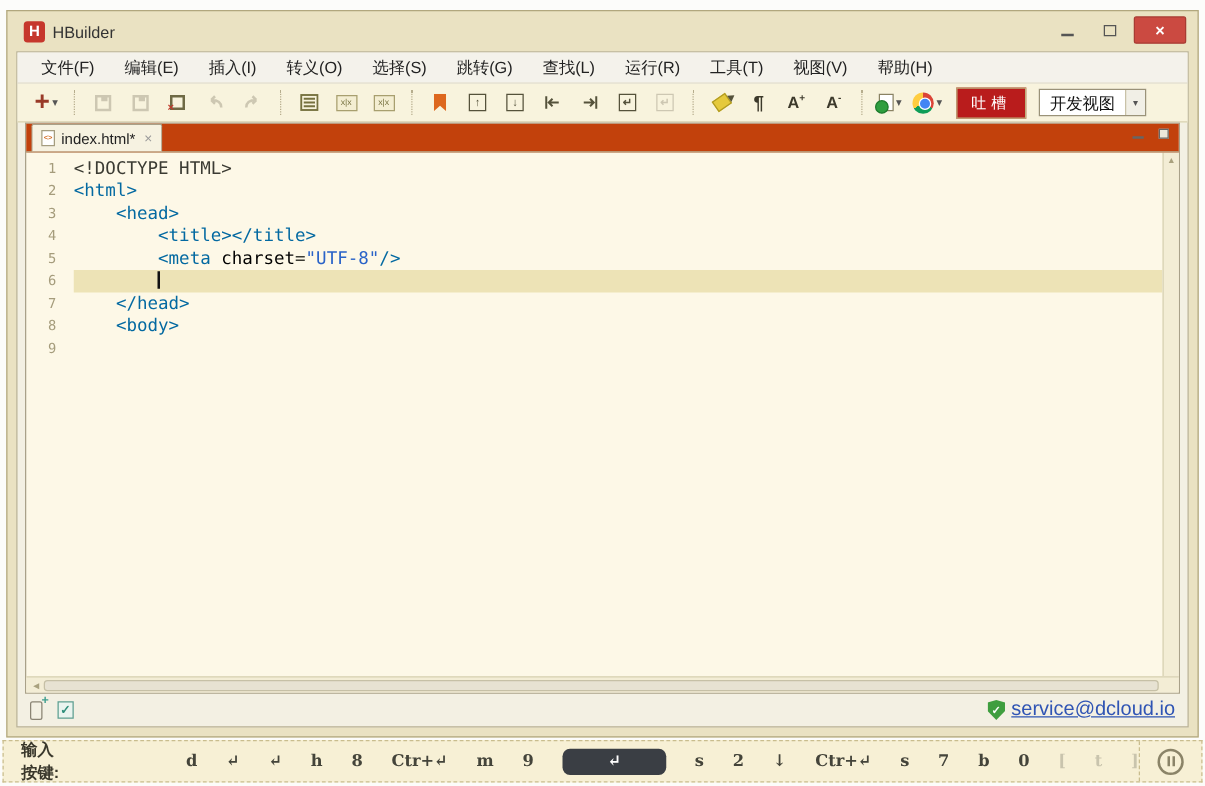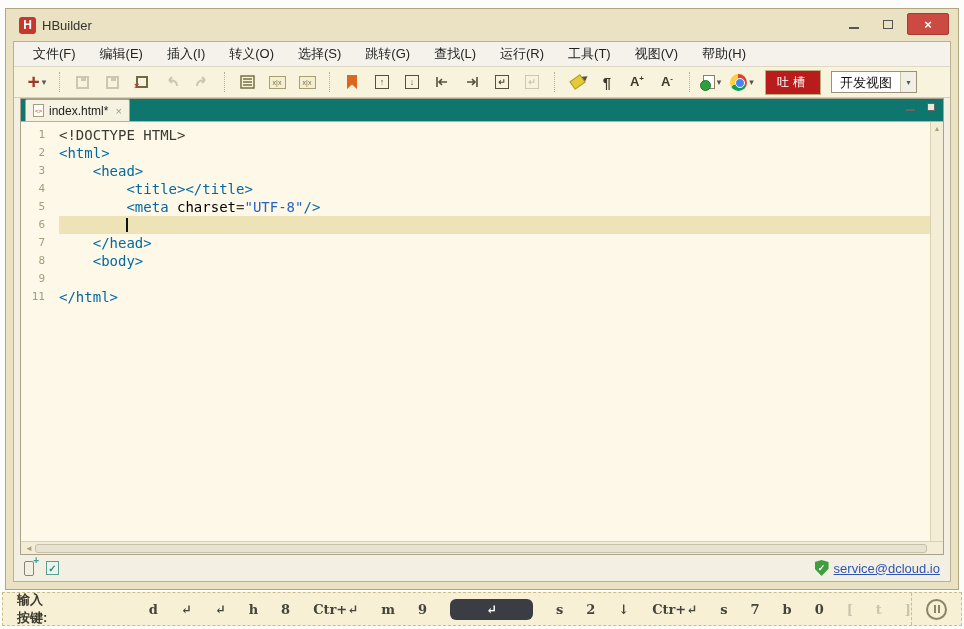--- a/index.html
+++ b/index.html
@@ -74,21 +74,21 @@
   .feedback-btn { background:#b91c1c; border:1px solid #bdb07c; color:#fff; font-size:12px;
                   padding:3px 11px; margin:0 8px; letter-spacing:4px; }
   .view-select { display:flex; align-items:flex-end; background:#fff; border:1px solid #9a9278; height:22px; margin-left:2px; }
   .view-select .val { font-size:13px; color:#111; padding:0 8px; }
   .view-select .dd { width:16px; height:100%; border-left:1px solid #c9c2a8; background:#f1efe6;
                      display:flex; align-items:center; justify-content:center; font-size:8px; color:#555; }
 
   
   .panel { flex:1; margin:0 6px 0 6px; border:1px solid #a9a189; background:#FDF8E7;
            display:flex; flex-direction:column; min-height:0; }
-  .tabbar { height:23px; background:#0f766e; border-bottom:1px solid #b9b193; display:flex; align-items:flex-end; position:relative; }
+  .tabbar { height:23px; background:#c2410c; border-bottom:1px solid #b9b193; display:flex; align-items:flex-end; position:relative; }
   .tab { height:22px; background:#F6F2E1; border:1px solid #a9a189; border-bottom:none; margin-left:4px;
          display:flex; align-items:center; padding:0 7px; gap:5px; border-radius:2px 2px 0 0; }
   .file-ic { width:11px; height:13px; border:1px solid #a59d7f; background:#fff; font-size:6px; color:#d2691e;
              display:flex; align-items:center; justify-content:center; font-weight:bold; }
   .tab-label { font-size:12px; color:#222; }
   .tab-close { font-size:11px; color:#999; margin-left:2px; }
   .pane-controls { position:absolute; right:8px; top:4px; display:flex; gap:12px; align-items:center; }
   .pane-min { width:9px; height:2px; background:#666; margin-top:6px; }
   .pane-restore { width:8px; height:8px; border:1px solid #666; position:relative; background:#ECE9DC; }
   .pane-restore::before { content:""; position:absolute; top:-3px; left:2px; width:8px; height:8px; border:1px solid #666; z-index:-1; }
@@ -118,21 +118,21 @@
   
   .statusbar { height:26px; display:flex; align-items:center; padding:0 10px; gap:12px; }
   .phone-ic { width:10px; height:15px; border:1.5px solid #8a8474; border-radius:2px; position:relative; }
   .phone-ic::after { content:"+"; position:absolute; top:-7px; right:-6px; color:#3f9e8f; font-size:10px; font-weight:bold; }
   .clip-ic { width:13px; height:14px; border:1.5px solid #5f9e8f; background:#eaf4ef; display:flex;
              align-items:center; justify-content:center; color:#2f8e7a; font-size:10px; font-weight:bold; }
   .status-right { margin-left:auto; display:flex; align-items:center; gap:5px; }
   .shield { width:14px; height:16px; background:#3f9e3f;
             clip-path:polygon(0 12%, 50% 0, 100% 12%, 100% 55%, 50% 100%, 0 55%);
             display:flex; align-items:center; justify-content:center; color:#fff; font-size:9px; font-weight:bold; }
-  .status-link { font-size:13px; color:#2f54b4; text-decoration:underline; }
+  .status-link { font-size:16px; color:#2f54b4; text-decoration:underline; }
 
   
   .keybar { position:absolute; left:2px; right:2px; top:592px; height:34px; background:#F7F0D5;
             border:1px dashed #c9bd8e; display:flex; align-items:center; padding:0 14px; }
   .keybar-label { font-size:13px; font-weight:bold; color:#3a382c; }
   .keys { display:flex; align-items:center; gap:23px; margin-left:98px; }
   .key { font-family:"DejaVu Serif", serif; font-weight:bold; font-size:13px; color:#44443a; }
   .key.dark { background:#3a3e44; color:#fff; border-radius:6px; padding:3px 36px; font-size:13px; }
   .key.faded { opacity:0.25; }
   .pause-wrap { margin-left:auto; border-left:1px dashed #c9bd8e; padding-left:14px; height:100%;
@@ -313,24 +313,20 @@
               <span class="ln">7</span>
               <span class="lt">    <span class="c-tag">&lt;/head&gt;</span></span>
             </div>
             <div class="code-line">
               <span class="ln">8</span>
               <span class="lt">    <span class="c-tag">&lt;body&gt;</span></span>
             </div>
             <div class="code-line">
               <span class="ln">9</span>
               <span class="lt"></span>
-            </div>
-            <div class="code-line">
-              <span class="ln">11</span>
-              <span class="lt"><span class="c-tag">&lt;/html&gt;</span></span>
             </div>
           </div>
         <div class="vscroll">
           <span class="vs-arrow">▲</span>
         </div>
       </div>
       <div class="hscroll">
         <span class="hs-arrow">◄</span>
         <div class="hs-thumb"></div>
       </div>

